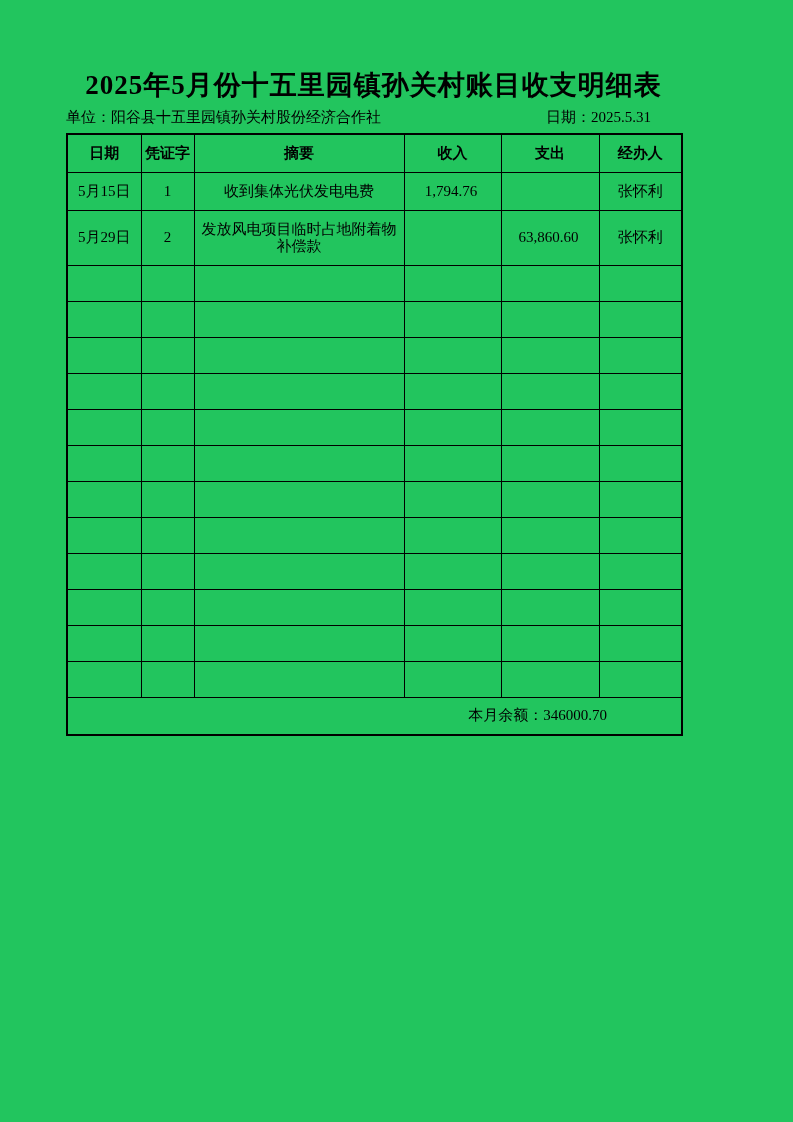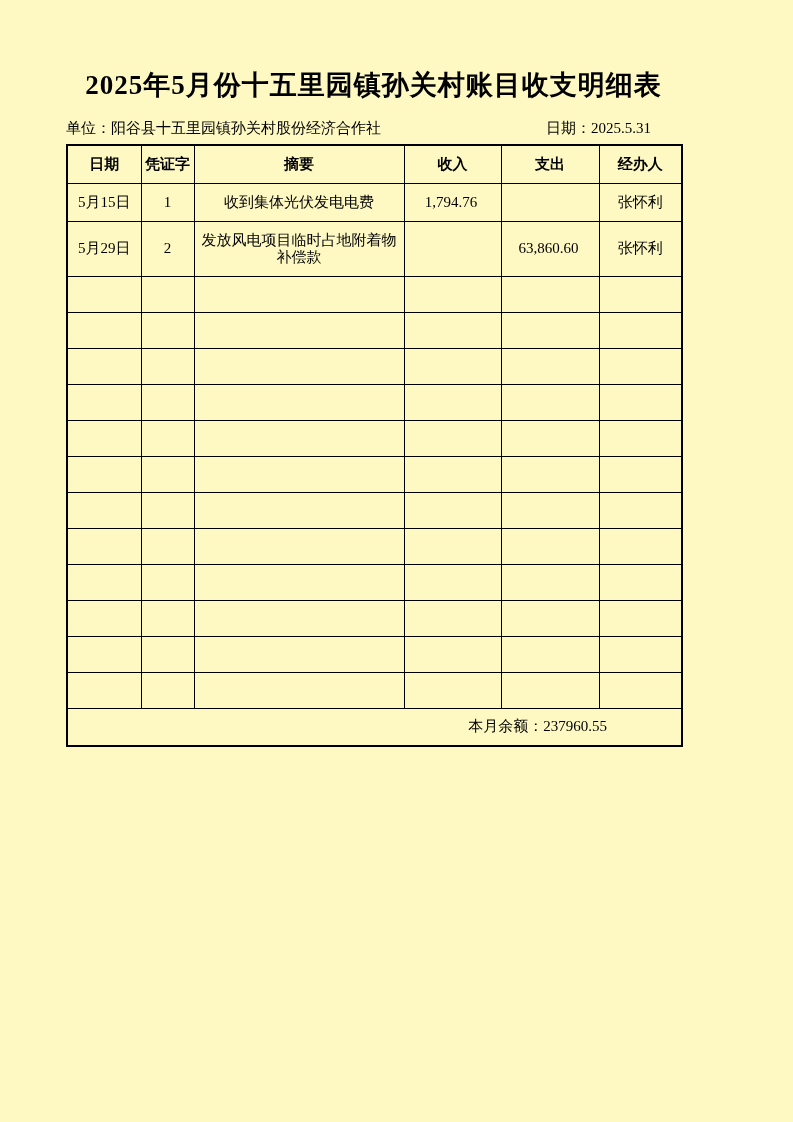--- a/index.html
+++ b/index.html
@@ -5,39 +5,38 @@
   * { margin: 0; padding: 0; box-sizing: border-box; }
   html, body {
     background: #ffffff;
     font-family: "Liberation Serif", "DejaVu Serif", serif;
     color: #000000;
   }
   .page {
     position: relative;
     width: 793px;
     height: 1122px;
-    background: #fef9c3;
+    background: #22c55e;
     overflow: hidden;
   }
   .content {
     position: absolute;
     left: 66px;
     top: 63px;
     width: 615px;
   }
   .doc-title {
     font-size: 27px;
     font-weight: bold;
     text-align: center;
     line-height: 44px;
     letter-spacing: 1px;
     white-space: nowrap;
   }
   .meta-line {
-    margin-top: 11px;
     display: flex;
     justify-content: space-between;
     align-items: flex-end;
     font-size: 15px;
     line-height: 21px;
   }
   .meta-date { padding-right: 30px; }
 
   table.ledger {
     margin-top: 5px;
@@ -218,20 +217,20 @@
             <td></td>
             <td></td>
             <td></td>
             <td></td>
             <td></td>
           </tr>
         </tbody>
       <tfoot>
         <tr class="footer-row">
           <td colspan="6">
-            <span>本月余额：</span><span>237960.55</span>
+            <span>本月余额：</span><span>346000.70</span>
           </td>
         </tr>
       </tfoot>
     </table>
 
   </div>
 </div>
 
 </body></html>

